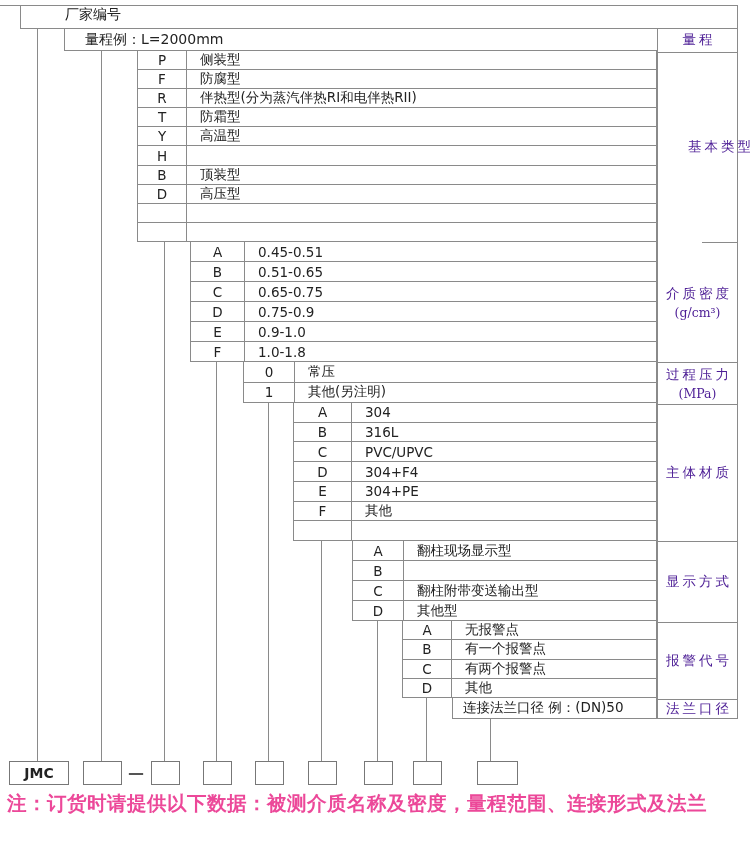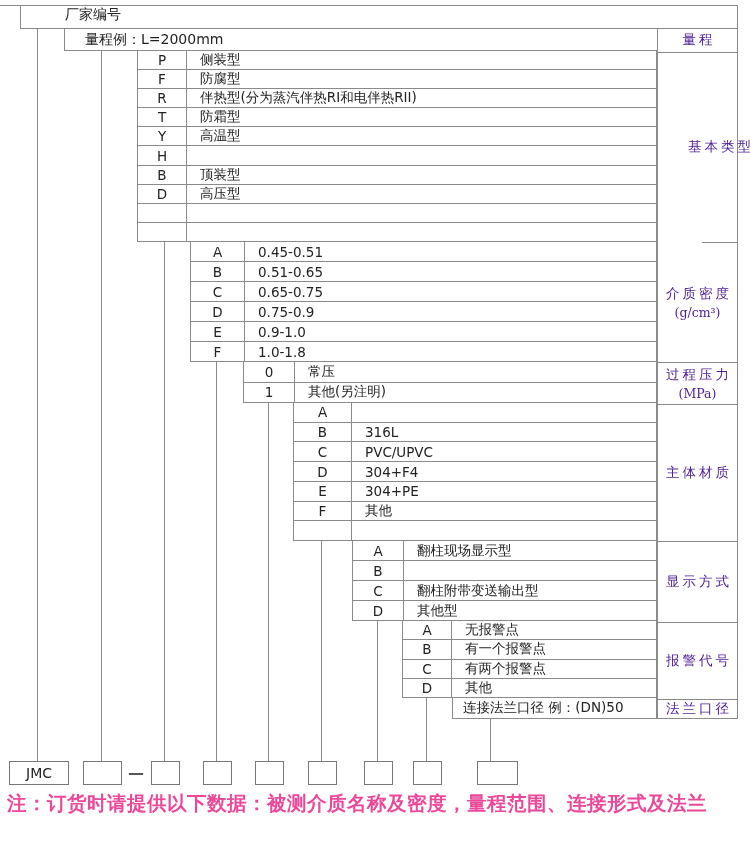--- a/index.html
+++ b/index.html
@@ -56,21 +56,21 @@
   #L4{left:216px;top:361px;height:401px;}
   #L5{left:268px;top:402px;height:360px;}
   #L6{left:321px;top:540px;height:222px;}
   #L7{left:377px;top:620px;height:142px;}
   #L8{left:426px;top:697px;height:65px;}
   #L9{left:490px;top:718px;height:44px;}
 
   
   .cbox{position:absolute;top:761px;height:22px;border:1px solid #777;
         display:flex;align-items:center;justify-content:center;
-        font-size:14px;font-weight:normal;color:#222;background:#fff;}
+        font-size:14px;font-weight:bold;color:#222;background:#fff;}
   #b-jmc{left:9px;  width:58px;}
   #b-2  {left:83px; width:37px;}
   #b-3  {left:151px;width:27px;}
   #b-4  {left:203px;width:27px;}
   #b-5  {left:255px;width:27px;}
   #b-6  {left:308px;width:27px;}
   #b-7  {left:364px;width:27px;}
   #b-8  {left:413px;width:27px;}
   #b-9  {left:477px;width:39px;}
   #dash {left:122px;top:761px;width:28px;height:22px;display:flex;align-items:center;
@@ -217,20 +217,21 @@
     <div class="trow">
       <div class="cell code">1</div>
       <div class="cell desc">其他(另注明)</div>
     </div>
   </div>
 
 <div id="sec-material" class="section">
 
     <div class="trow">
       <div class="cell code">A</div>
+      <div class="cell desc">304</div>
     </div>
 
     <div class="trow">
       <div class="cell code">B</div>
       <div class="cell desc">316L</div>
     </div>
 
     <div class="trow">
       <div class="cell code">C</div>
       <div class="cell desc">PVC/UPVC</div>

